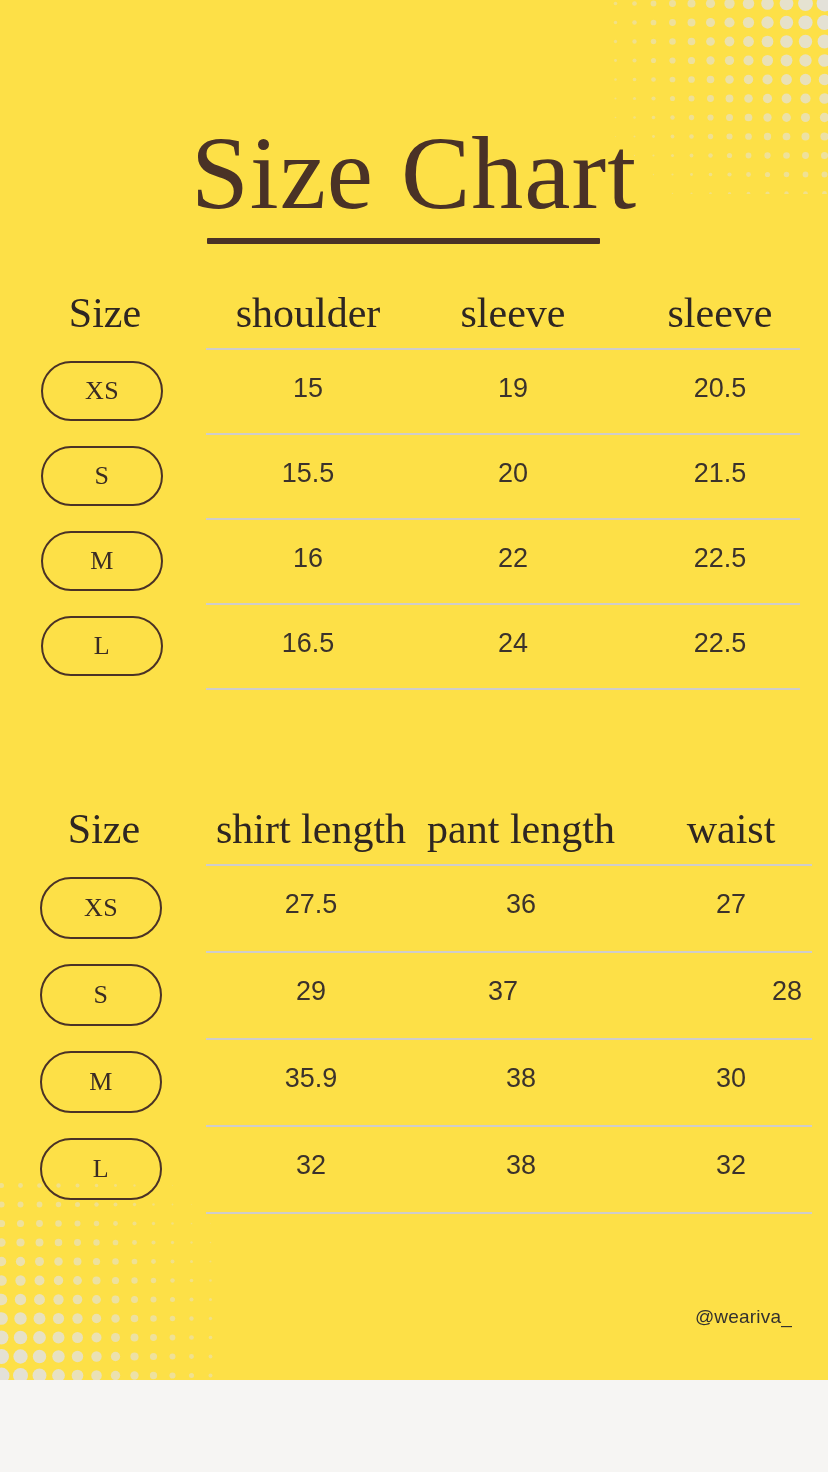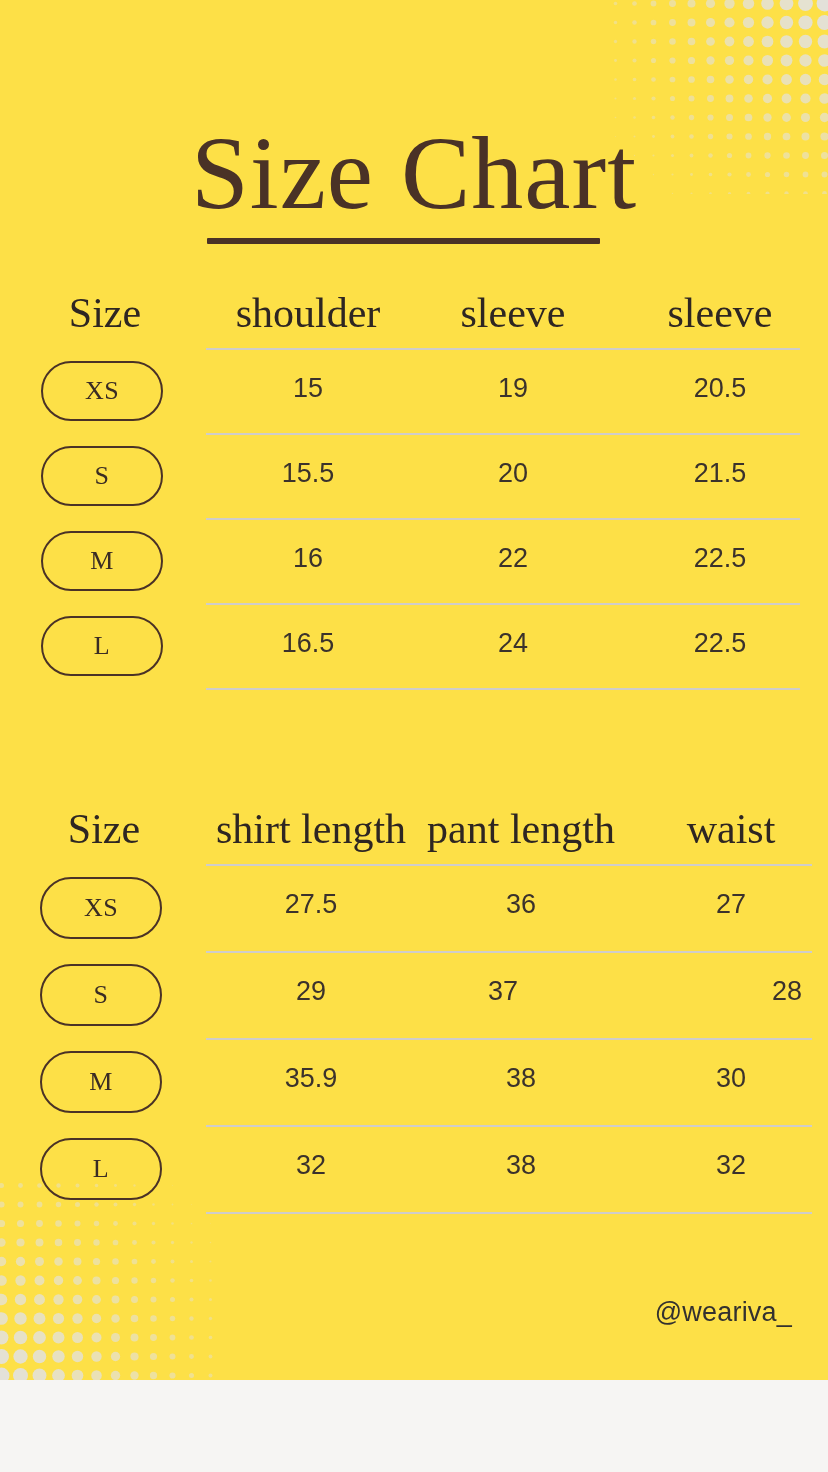--- a/index.html
+++ b/index.html
@@ -121,21 +121,21 @@
     position:absolute;
     height:2px;
     background:#cfcdca;
   }
 
   
   .handle {
     position:absolute;
     right:36px; bottom:52px;
     font-family:"Liberation Sans", sans-serif;
-    font-size:27px;
+    font-size:19px;
     color:#33312f;
     letter-spacing:0.2px;
   }
 </style>
 </head>
 <body>
 
 <div class="page">
 
   <svg class="halftone halftone-tr" viewBox="0 0 230 200" aria-hidden="true">

